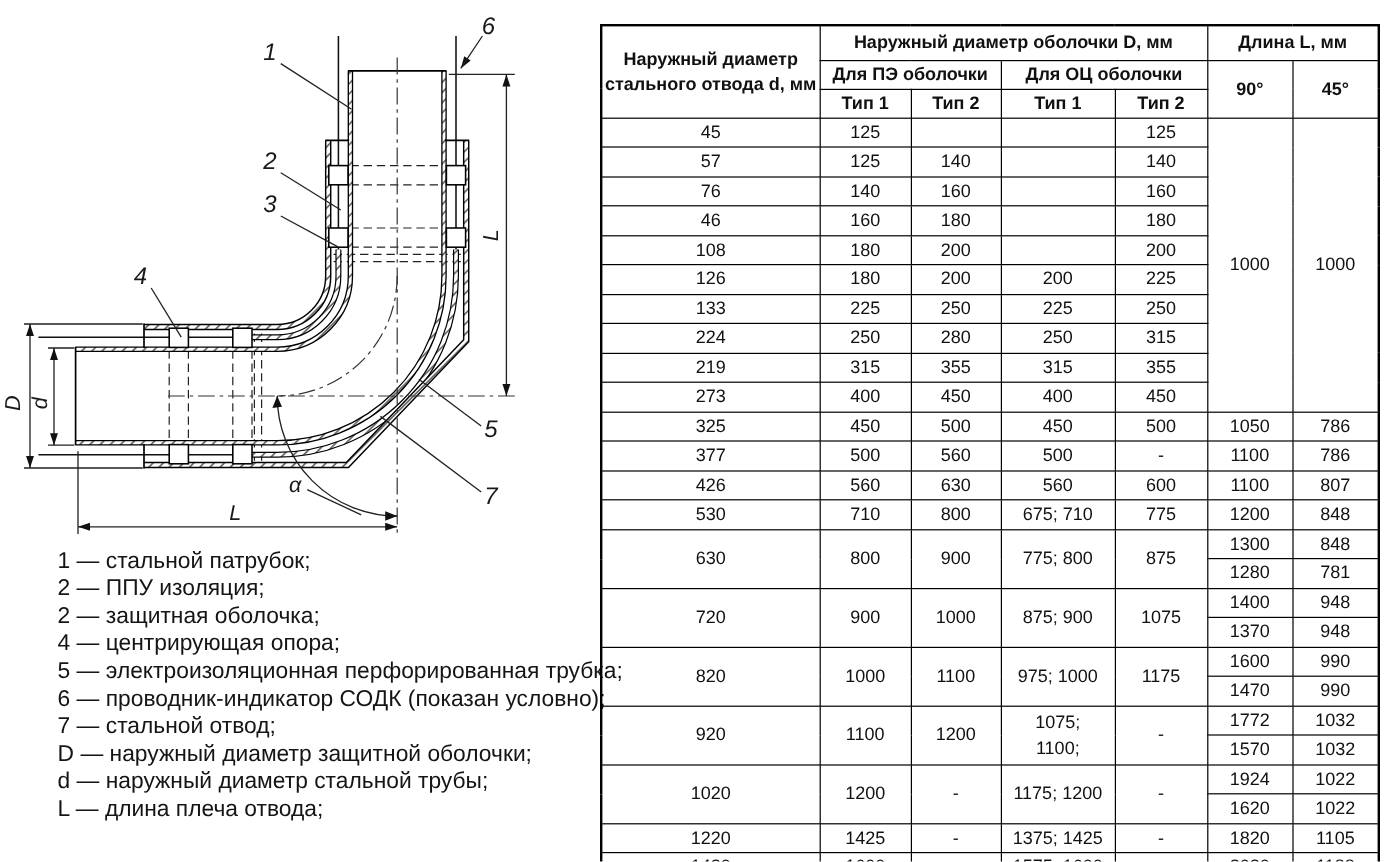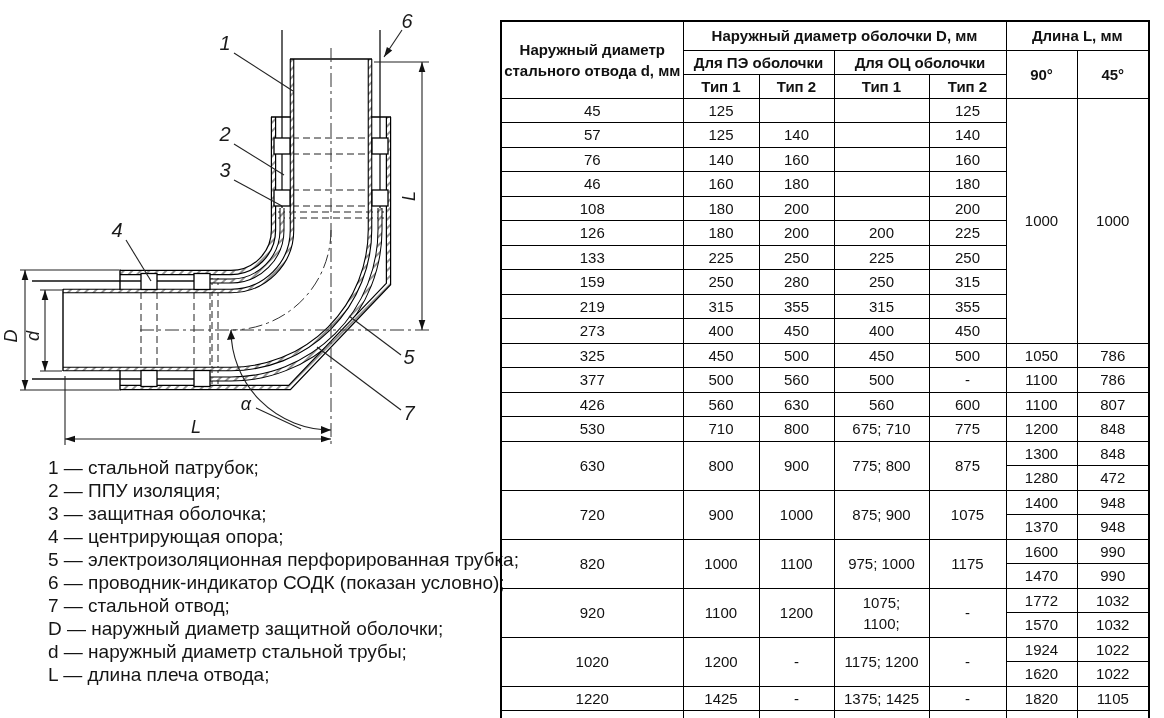--- a/index.html
+++ b/index.html
@@ -160,21 +160,21 @@
     <text class="dimtxt" x="196" y="433">L</text>
     <text class="dimtxt" x="246" y="410">α</text>
   </g>
 </svg>
 </div>
 
 <div class="legend">
   <ul>
       <li>1 — стальной патрубок;</li>
       <li>2 — ППУ изоляция;</li>
-      <li>3 — защитная оболочка;</li>
+      <li>2 — защитная оболочка;</li>
       <li>4 — центрирующая опора;</li>
       <li>5 — электроизоляционная перфорированная трубка;</li>
       <li>6 — проводник-индикатор СОДК (показан условно);</li>
       <li>7 — стальной отвод;</li>
       <li>D — наружный диаметр защитной оболочки;</li>
       <li>d — наружный диаметр стальной трубы;</li>
       <li>L — длина плеча отвода;</li>
     </ul>
 </div>
 
@@ -254,21 +254,21 @@
         <td>225</td>
       </tr>
       <tr>
         <td>133</td>
         <td>225</td>
         <td>250</td>
         <td>225</td>
         <td>250</td>
       </tr>
       <tr>
-        <td>159</td>
+        <td>224</td>
         <td>250</td>
         <td>280</td>
         <td>250</td>
         <td>315</td>
       </tr>
       <tr>
         <td>219</td>
         <td>315</td>
         <td>355</td>
         <td>315</td>
@@ -321,21 +321,21 @@
         <td rowspan="2">630</td>
         <td rowspan="2">800</td>
         <td rowspan="2">900</td>
         <td rowspan="2">775; 800</td>
         <td rowspan="2">875</td>
         <td>1300</td>
         <td>848</td>
       </tr>
       <tr>
         <td>1280</td>
-        <td>472</td>
+        <td>781</td>
       </tr>
       <tr>
         <td rowspan="2">720</td>
         <td rowspan="2">900</td>
         <td rowspan="2">1000</td>
         <td rowspan="2">875; 900</td>
         <td rowspan="2">1075</td>
         <td>1400</td>
         <td>948</td>
       </tr>

